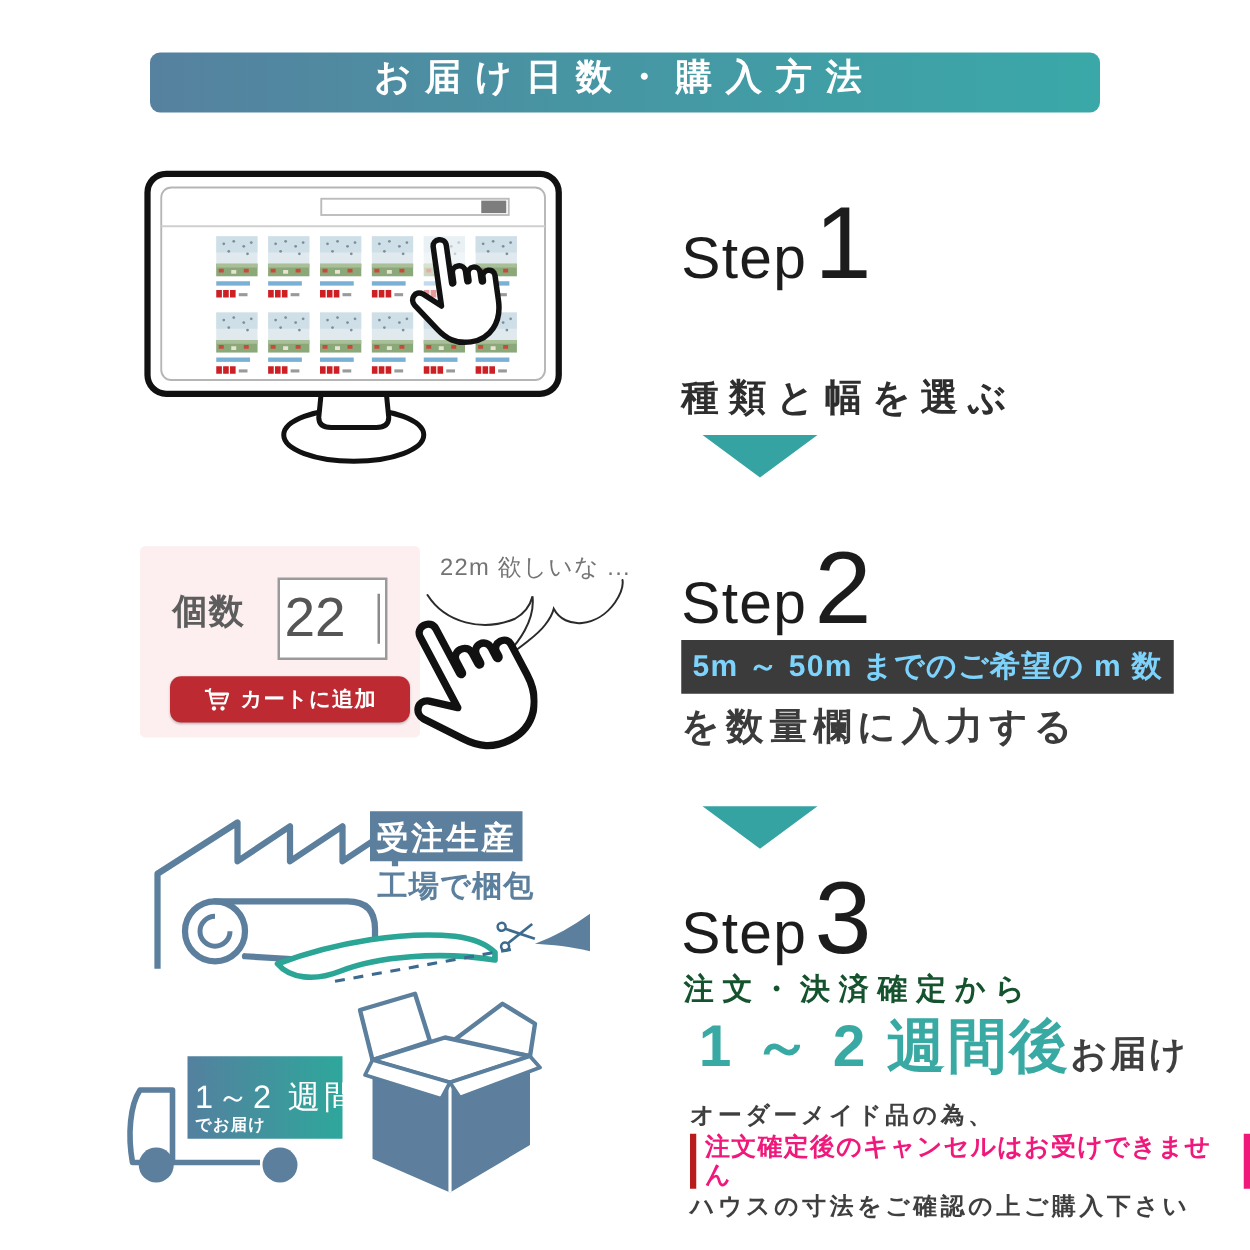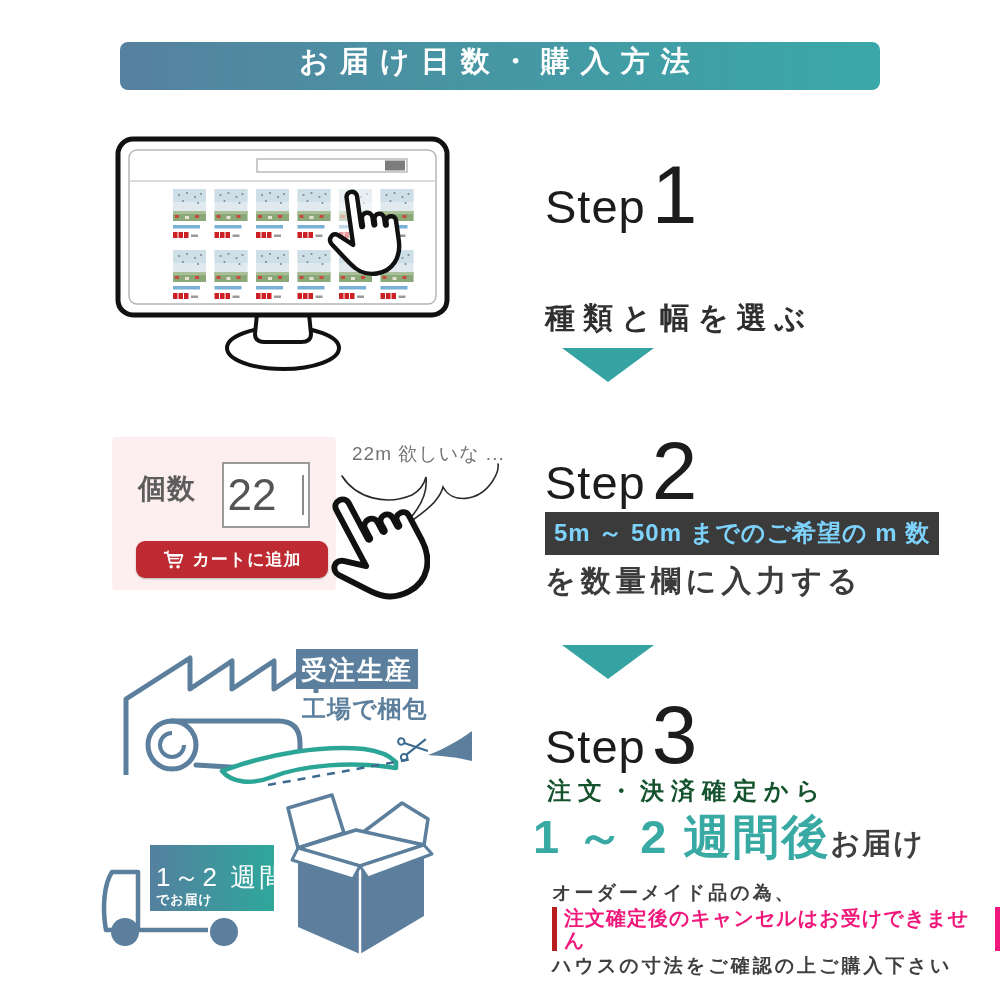--- a/index.html
+++ b/index.html
@@ -249,21 +249,21 @@
   <line x1="74" y1="78" x2="74" y2="166" stroke="#ffffff" stroke-width="2.5"></line>
 
   <polygon points="12,60 74,78 67,91 6,72" fill="#fff" stroke="#5b7f9c" stroke-width="3" stroke-linejoin="round"></polygon>
   <polygon points="74,78 138,57 146,66 82,90" fill="#fff" stroke="#5b7f9c" stroke-width="3" stroke-linejoin="round"></polygon>
 </svg>
 
 <div class="abs step-heading" style="left:545px;top:688px;">
   <span class="word">Step</span><span class="num">3</span>
 </div>
 <div class="abs s3-line1" style="left:547px;top:775px;">注文・決済確定から</div>
-<div class="abs" style="left:533px;top:806px;white-space:nowrap;">
+<div class="abs" style="left:559px;top:806px;white-space:nowrap;">
   <span class="s3-dur">1 ～ 2 週間後</span><span class="s3-dur-suffix">お届け</span>
 </div>
 
 <div class="abs" style="left:552px;top:880px;">
   <div class="note">オーダーメイド品の為、</div>
   <div><span class="note-pink">注文確定後のキャンセルはお受けできません</span></div>
   <div class="note">ハウスの寸法をご確認の上ご購入下さい</div>
 </div>
 
 </body></html>

